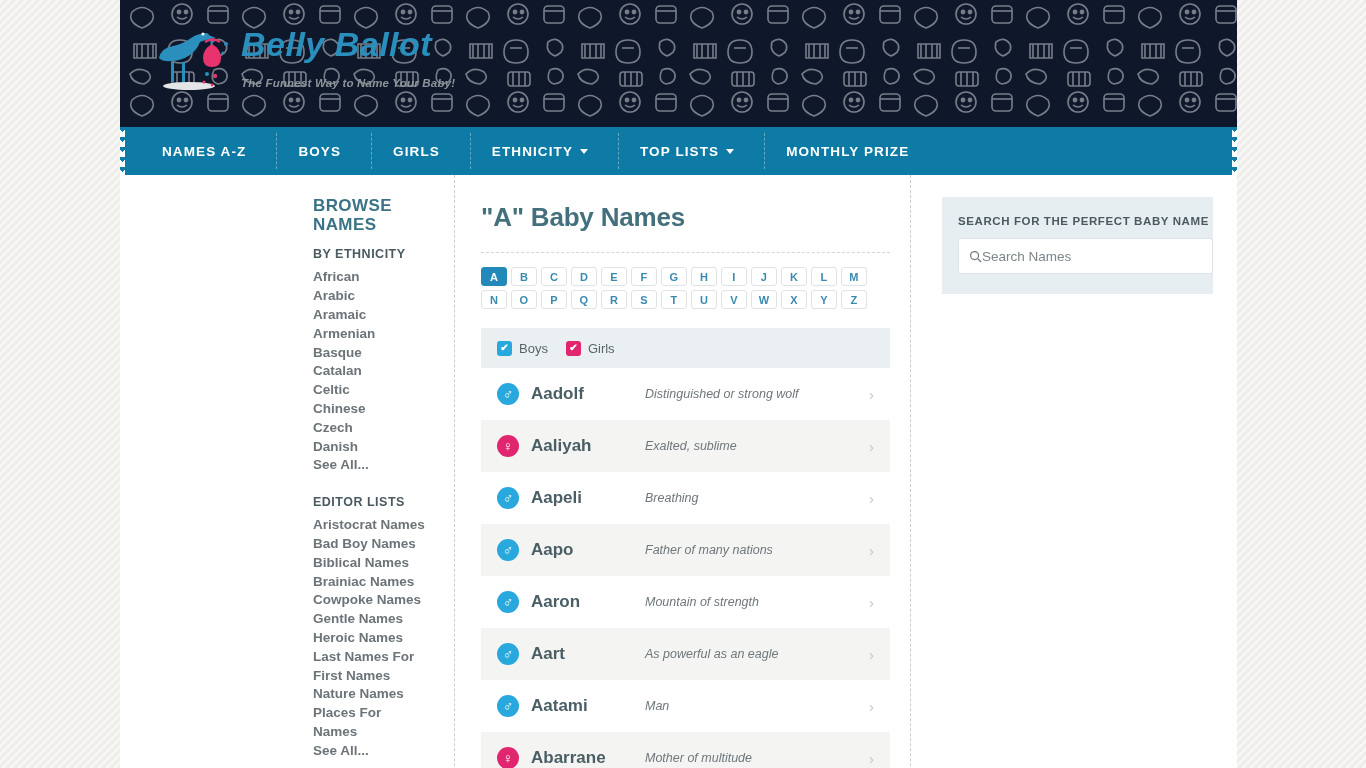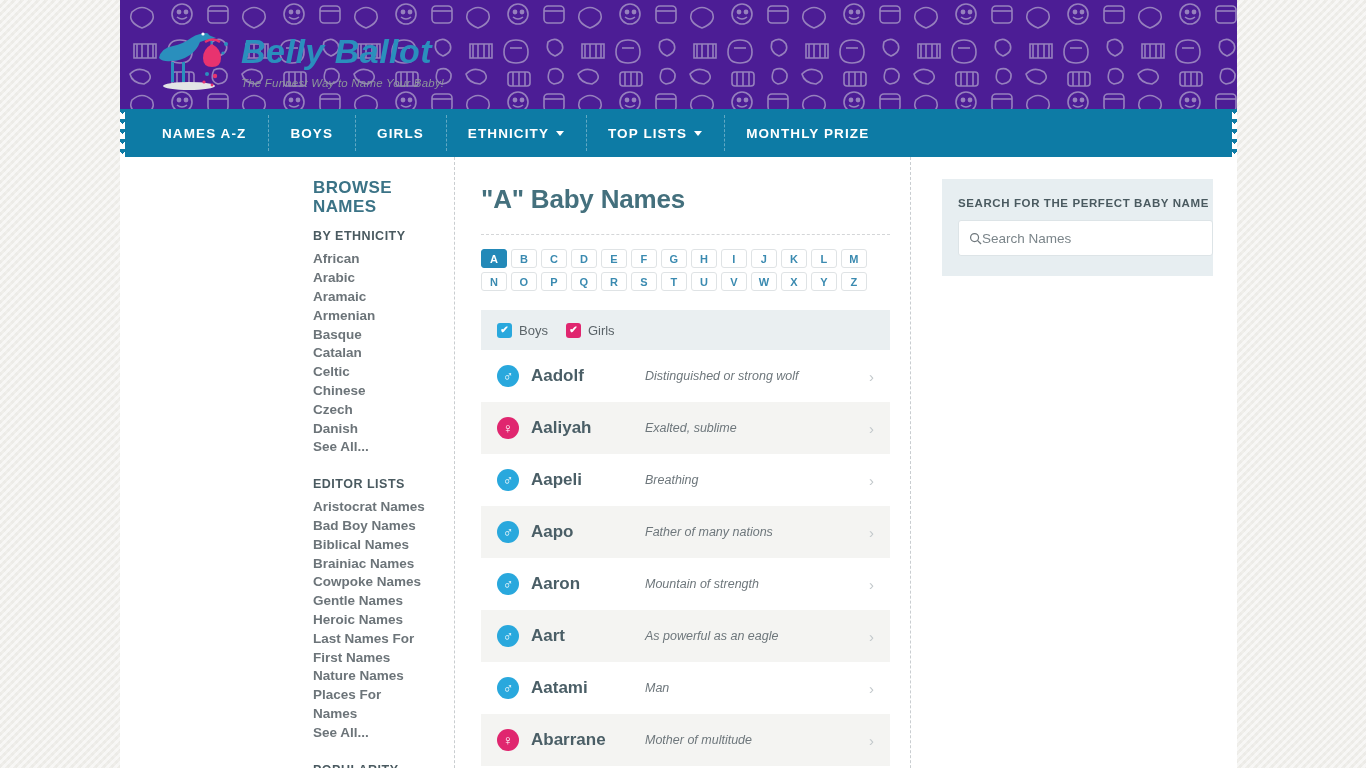--- a/index.html
+++ b/index.html
@@ -20,22 +20,22 @@
   #page {
     position: absolute;
     left: 120px; top: 0;
     width: 1117px; height: 768px;
     background: #ffffff;
   }
 
   
   #header {
     position: relative;
-    height: 109px;
-    background: #4c1d95;
+    height: 127px;
+    background: #0f172a;
     overflow: hidden;
   }
   #header-pattern {
     position: absolute; inset: 0;
     opacity: .5;
   }
   #logo-wrap {
     position: absolute;
     left: 29px; top: 22px;
     display: flex; align-items: flex-end;
@@ -47,36 +47,37 @@
     font-family: "Liberation Sans", sans-serif;
     font-size: 34px;
     font-style: italic;
     font-weight: bold;
     color: #2a8fbd;
     letter-spacing: .5px;
     line-height: 1;
     white-space: nowrap;
   }
   #logo-tag {
-    margin-top: 9px;
+    margin-top: 16px;
     font-size: 11.5px;
-    font-weight: normal;
+    font-weight: bold;
     font-style: italic;
     color: #8d9699;
     letter-spacing: .2px;
     white-space: nowrap;
   }
 
   
   #nav {
     position: relative;
     height: 48px;
     background: #0d7ba5;
     display: flex;
     align-items: stretch;
+    gap: 8px;
   }
   #nav::before, #nav::after {
     content: "";
     position: absolute; top: 0; bottom: 0;
     width: 5px;
     background-image:
       linear-gradient(-45deg, #ffffff 5px, transparent 0),
       linear-gradient(45deg, #ffffff 5px, transparent 0);
     background-size: 5px 10px;
     background-position: left top;

